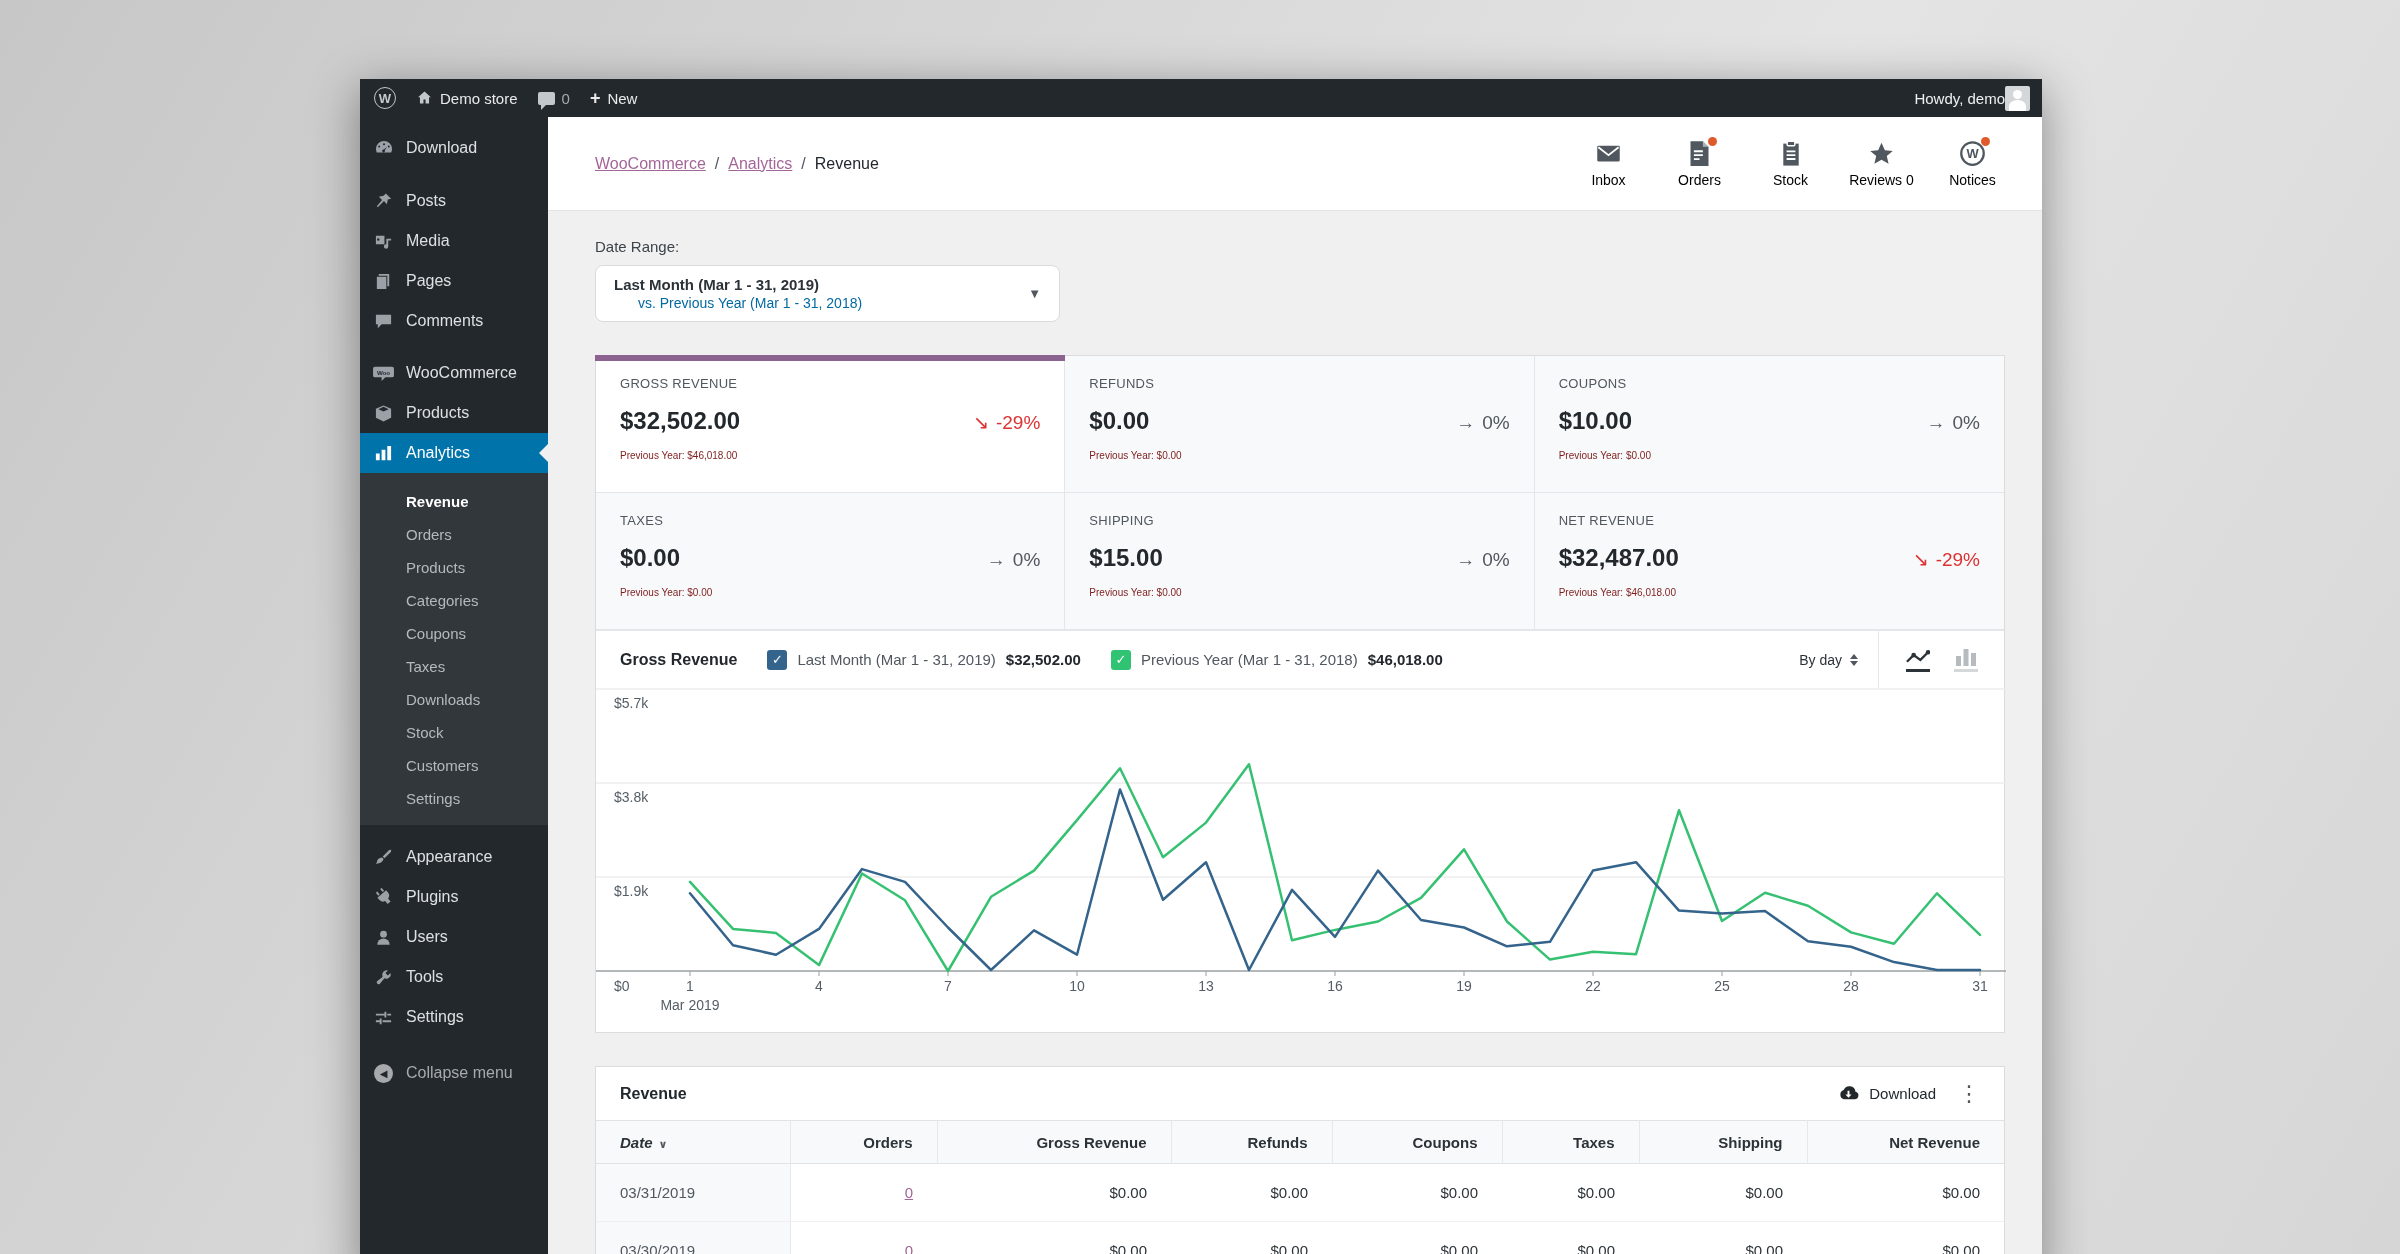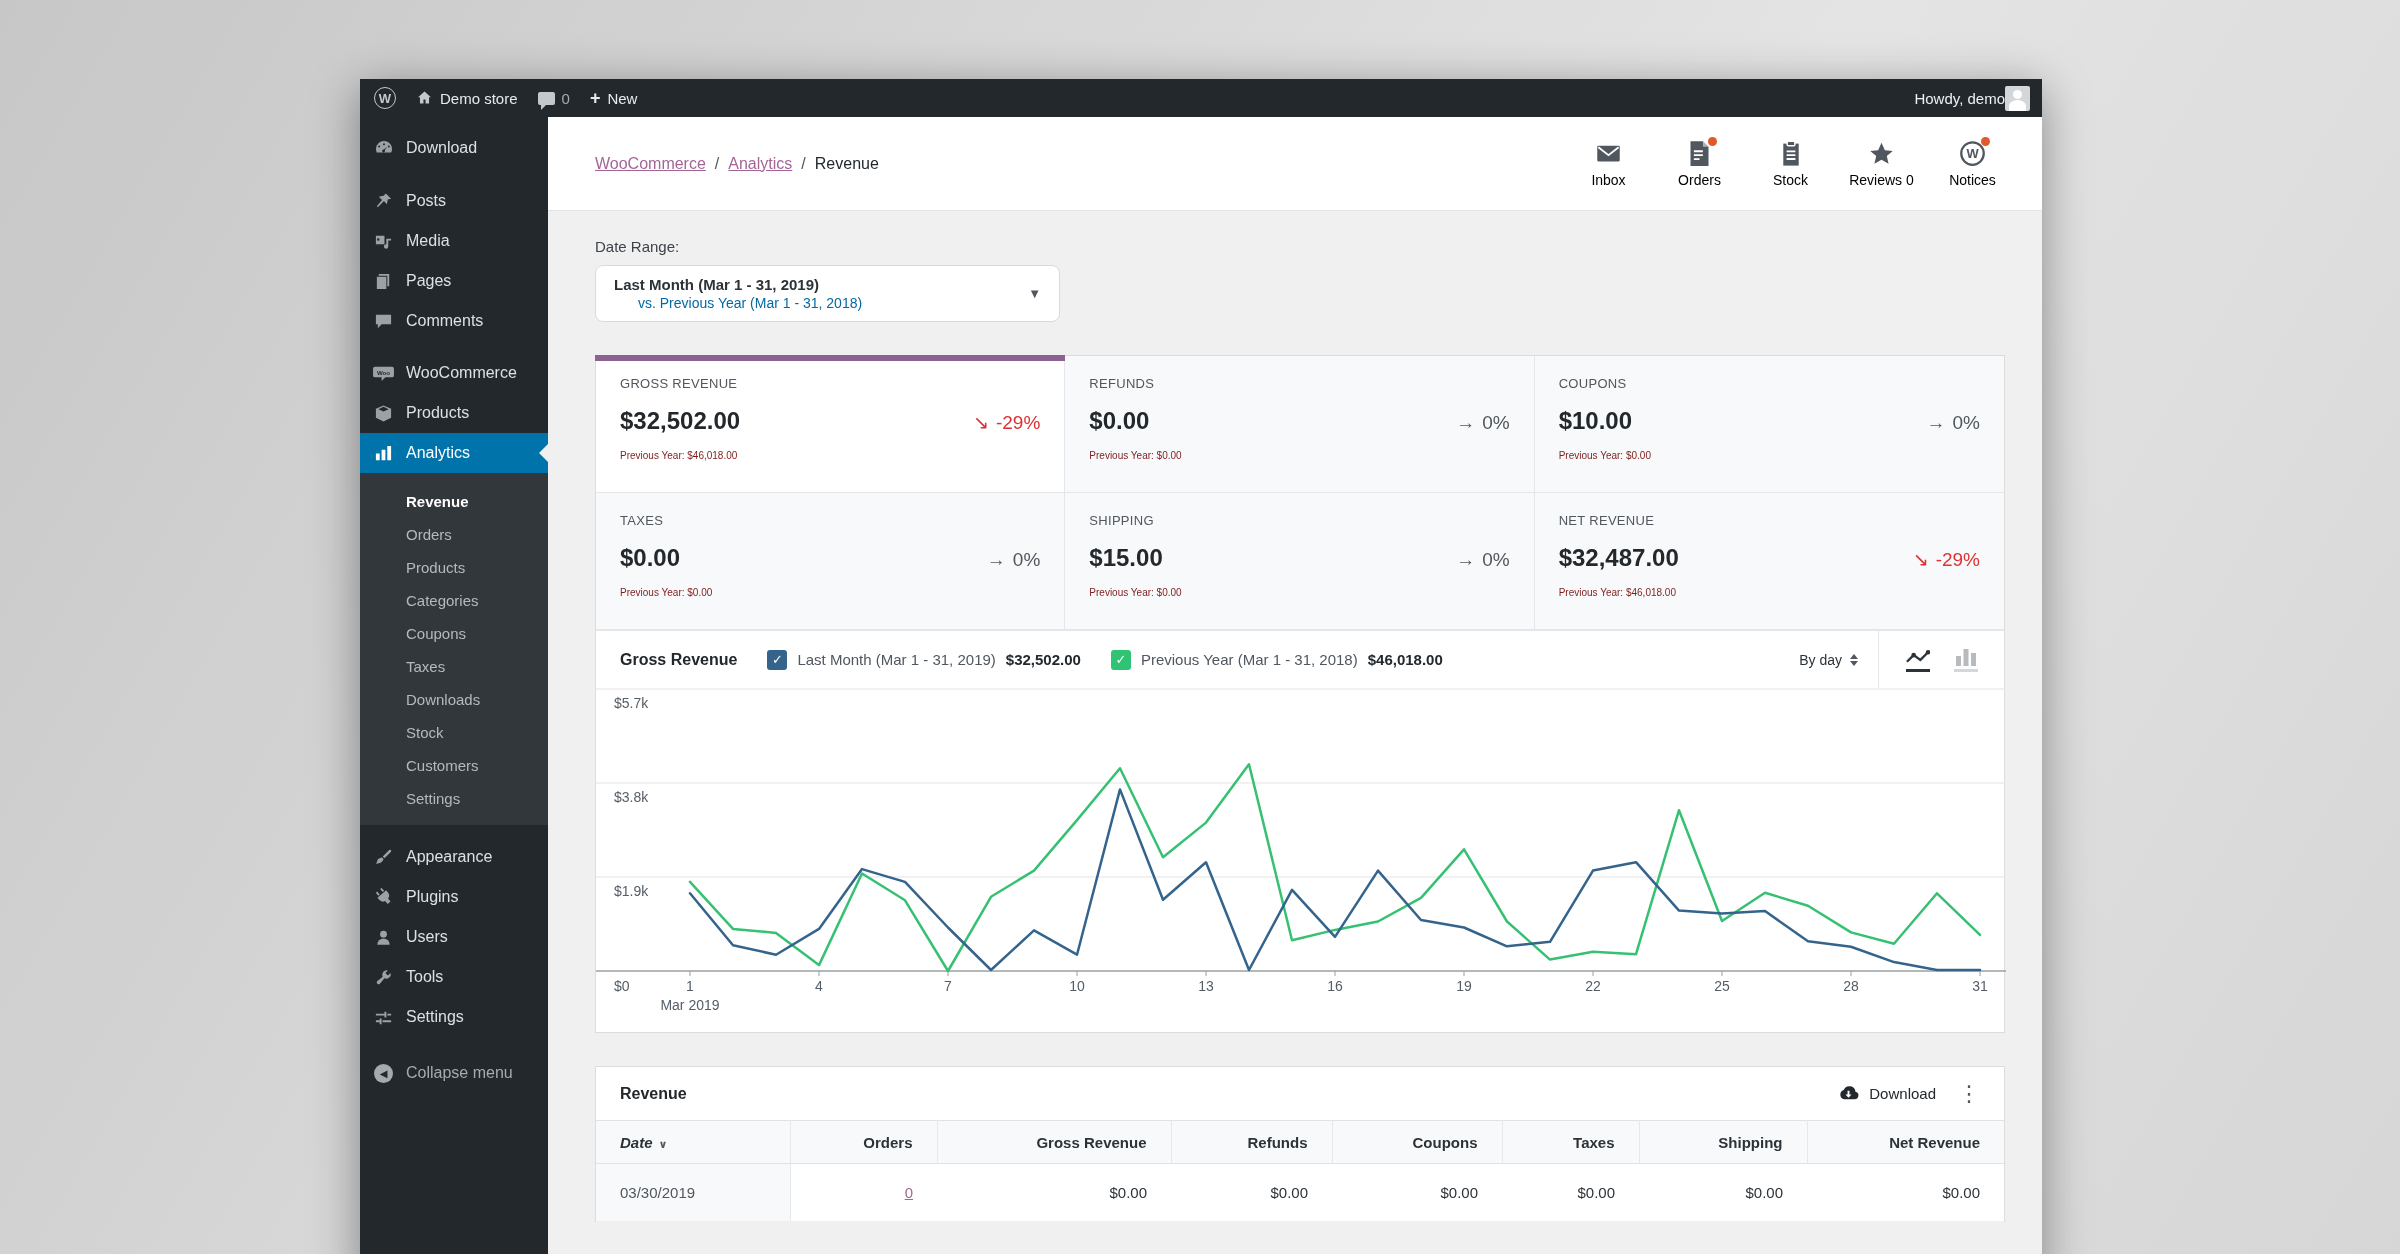--- a/index.html
+++ b/index.html
@@ -521,20 +521,30 @@
                   <th>Gross Revenue</th>
                   <th>Refunds</th>
                   <th>Coupons</th>
                   <th>Taxes</th>
                   <th>Shipping</th>
                   <th>Net Revenue</th>
                 </tr>
               </thead>
               <tbody>
                 <tr>
+                  <td class="col-date">03/31/2019</td>
+                  <td><a class="orders-link">0</a></td>
+                  <td>$0.00</td>
+                  <td>$0.00</td>
+                  <td>$0.00</td>
+                  <td>$0.00</td>
+                  <td>$0.00</td>
+                  <td>$0.00</td>
+                </tr>
+                <tr>
                   <td class="col-date">03/30/2019</td>
                   <td><a class="orders-link">0</a></td>
                   <td>$0.00</td>
                   <td>$0.00</td>
                   <td>$0.00</td>
                   <td>$0.00</td>
                   <td>$0.00</td>
                   <td>$0.00</td>
                 </tr>
               </tbody>

